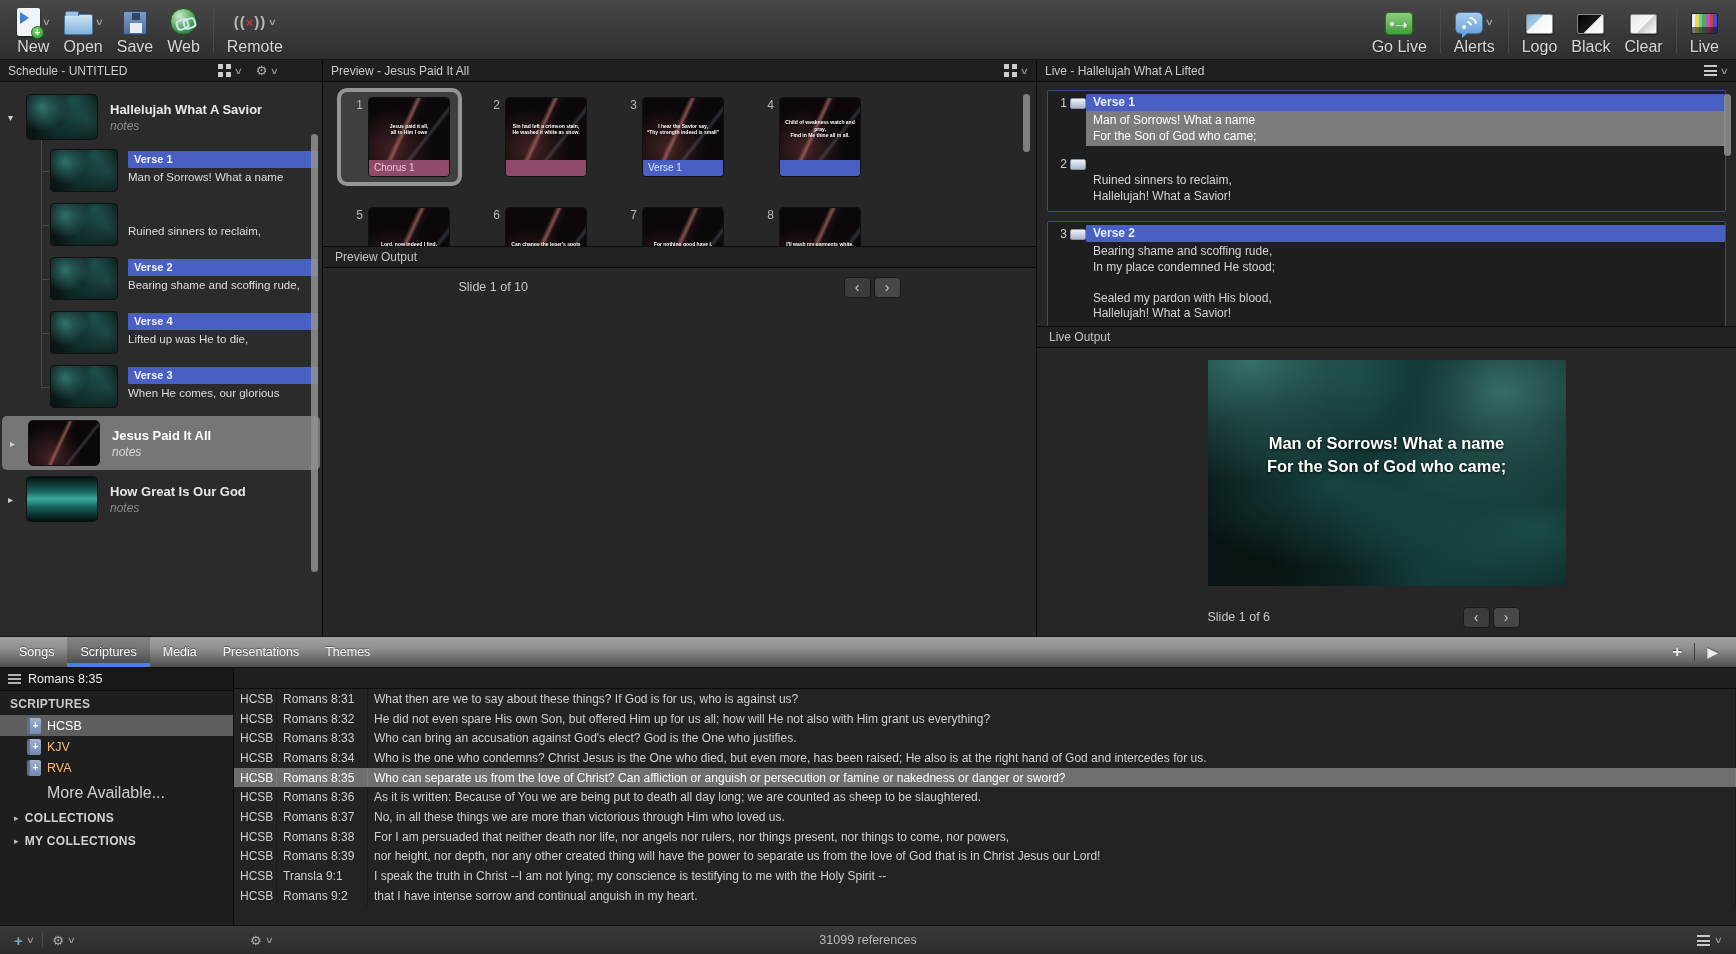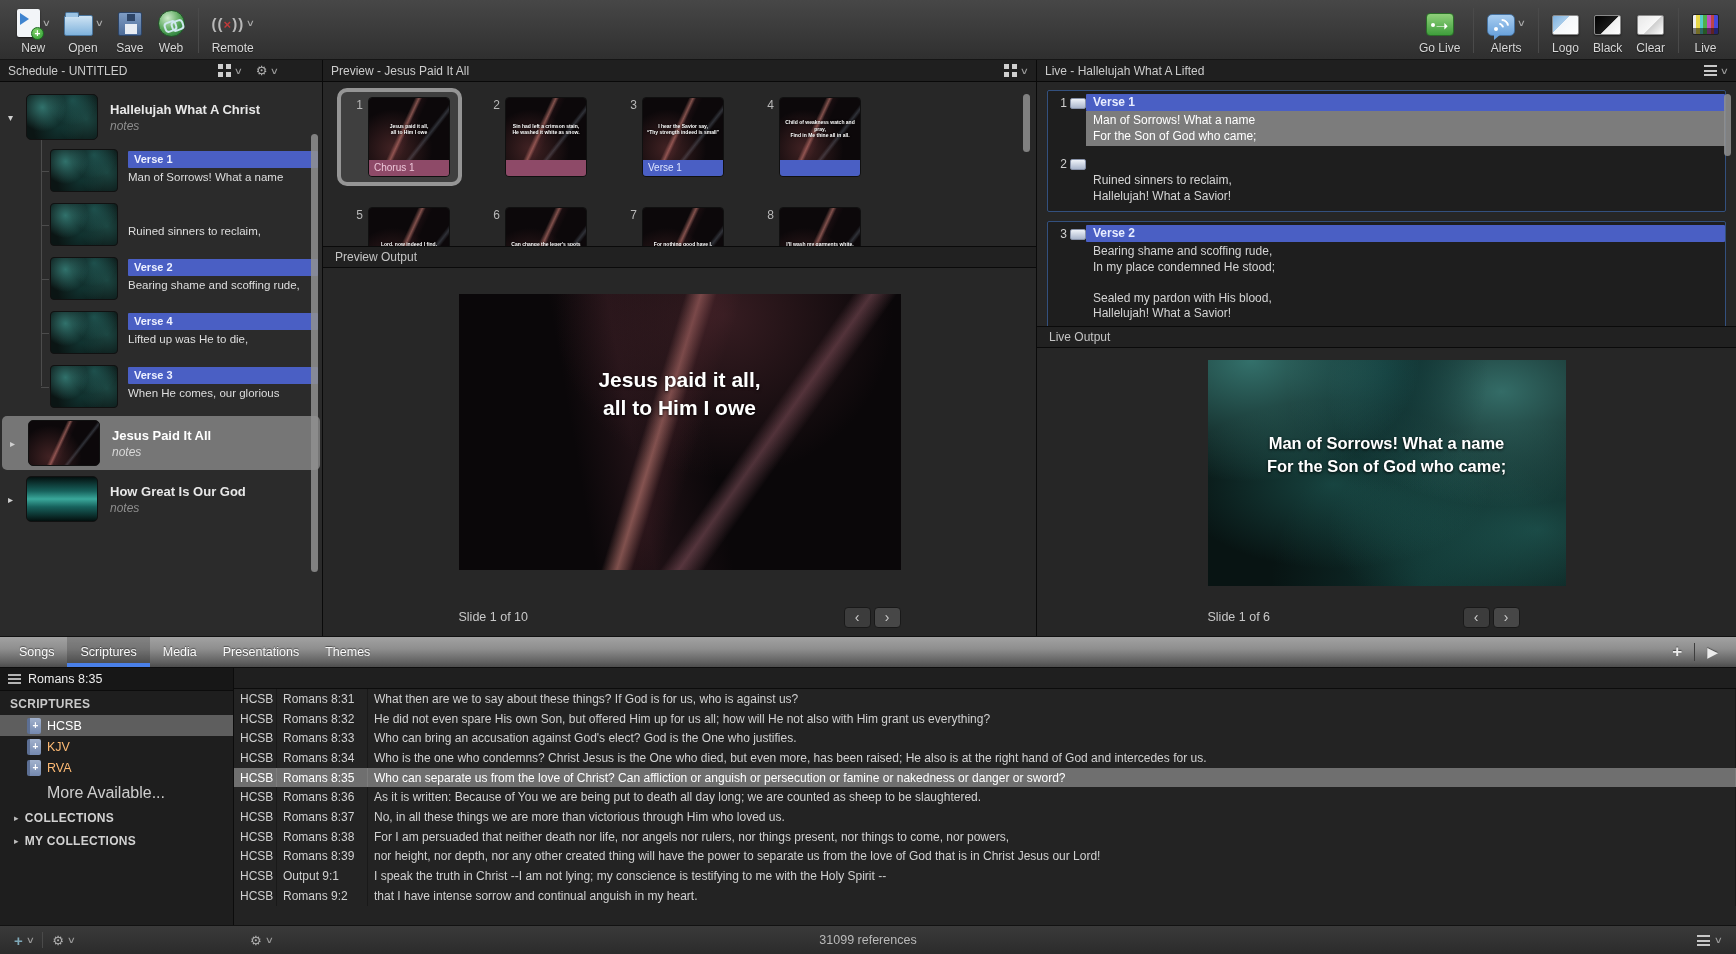--- a/index.html
+++ b/index.html
@@ -8,21 +8,21 @@
   .app { width:1736px; height:954px; display:flex; flex-direction:column; background:#2a2a2a; }
 
   
   .toolbar { height:60px; background:linear-gradient(#474747,#2f2f2f); display:flex;
     align-items:stretch; padding:4px 10px 2px 10px; border-bottom:1px solid #151515; }
   .tb-group { display:flex; align-items:stretch; }
   .tb-spacer { flex:1; }
   .tb-btn { display:flex; flex-direction:column; align-items:center; justify-content:flex-start;
     padding:3px 7px 1px 7px; position:relative; cursor:default; }
   .tb-iconrow { display:flex; align-items:center; height:32px; }
-  .tb-label { font-size:12px; color:#d8d8d8; margin-top:2px; text-shadow:0 1px 1px rgba(0,0,0,.5); white-space:nowrap; }
+  .tb-label { font-size:16px; color:#d8d8d8; margin-top:2px; text-shadow:0 1px 1px rgba(0,0,0,.5); white-space:nowrap; }
   .tb-chev { font-size:9px; color:#aaa; margin-left:3px; transform:scaleX(1.4); }
   .tb-divider { width:1px; background:#1d1d1d; border-right:1px solid #4a4a4a; margin:4px 6px; }
 
   .icon-new { width:23px; height:28px; background:#f2f5f8; border-radius:2px; position:relative;
     box-shadow:0 1px 2px rgba(0,0,0,.6); }
   .icon-new .play { position:absolute; left:3px; top:4px; width:0; height:0;
     border-left:9px solid #3f84cf; border-top:6px solid transparent; border-bottom:6px solid transparent; }
   .icon-new .badge { position:absolute; right:-4px; bottom:-3px; width:13px; height:13px; border-radius:50%;
     background:radial-gradient(circle at 35% 30%,#7fd06a,#2f9e33); color:#fff; font-size:10px; font-weight:bold;
     line-height:12px; text-align:center; border:1px solid #1c6b20; }
@@ -346,21 +346,21 @@
           <span class="gear-ic" style="margin-left:10px;">⚙</span>
           <span class="chev">∨</span>
         </span>
       </div>
       <div class="sched-body">
 
         <div class="song-row">
           <span class="disc">▾</span>
           <span class="song-thumb thumb-teal"></span>
           <span class="song-meta">
-            <div class="song-title">Hallelujah What A Christ</div>
+            <div class="song-title">Hallelujah What A Savior</div>
             <div class="song-notes">notes</div>
           </span>
         </div>
 
         <div class="sched-slides">
           <div class="sslide">
             <span class="sthumb thumb-teal"></span>
             <span class="scap">
               <div class="vbar">Verse 1</div>
               <div class="scap-text">Man of Sorrows! What a name</div>
@@ -505,26 +505,20 @@
                   <span class="micro">I'll wash my garments white,
 In the blood of Calvary's Lamb.</span>
                 </span>
               </span>
           </div>
         </div>
         <div class="vscroll" style="right:6px; top:12px; height:58px;"></div>
       </div>
 
       <div class="section-bar">Preview Output</div>
-      <div class="out-area">
-        <div class="pout-img">
-          <div class="pout-text">Jesus paid it all,
-all to Him I owe</div>
-        </div>
-      </div>
       <div class="out-footer">
         <div class="of-inner">
           <span class="of-counter">Slide 1 of 10</span>
           <span class="navs">
             <span class="navbtn">‹</span>
             <span class="navbtn next">›</span>
           </span>
         </div>
       </div>
     </div>
@@ -691,21 +685,21 @@
         <span class="td col-r">Romans 8:38</span>
         <span class="td col-s">For I am persuaded that neither death nor life, nor angels nor rulers, nor things present, nor things to come, nor powers,</span>
       </div>
       <div class="trow">
         <span class="td col-t">HCSB</span>
         <span class="td col-r">Romans 8:39</span>
         <span class="td col-s">nor height, nor depth, nor any other created thing will have the power to separate us from the love of God that is in Christ Jesus our Lord!</span>
       </div>
       <div class="trow">
         <span class="td col-t">HCSB</span>
-        <span class="td col-r">Output 9:1</span>
+        <span class="td col-r">Transla 9:1</span>
         <span class="td col-s">I speak the truth in Christ --I am not lying; my conscience is testifying to me with the Holy Spirit --</span>
       </div>
       <div class="trow">
         <span class="td col-t">HCSB</span>
         <span class="td col-r">Romans 9:2</span>
         <span class="td col-s">that I have intense sorrow and continual anguish in my heart.</span>
       </div>
     </div>
   </div>
 

